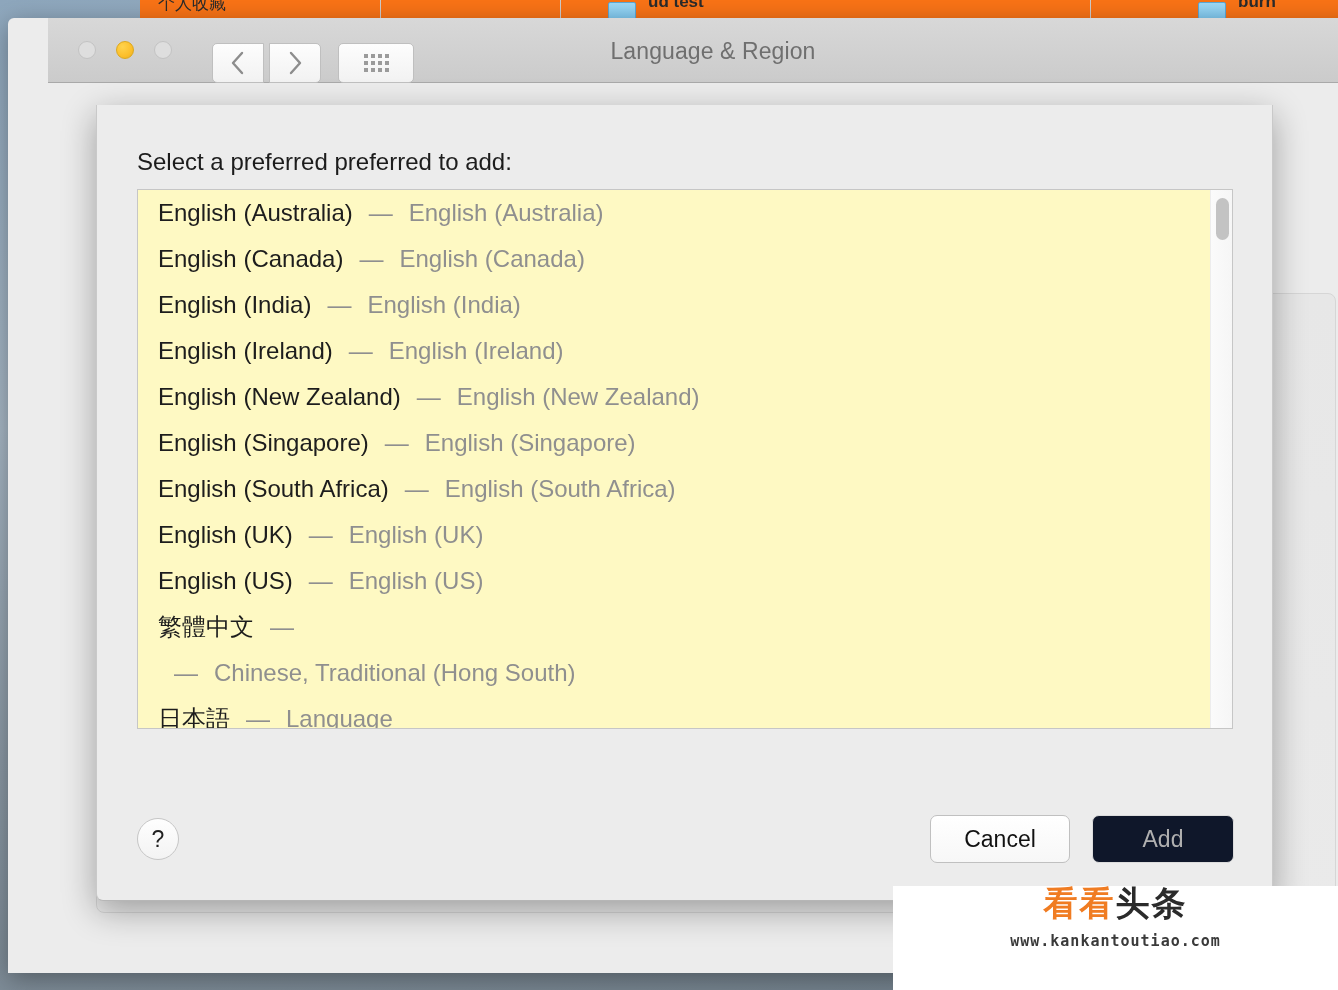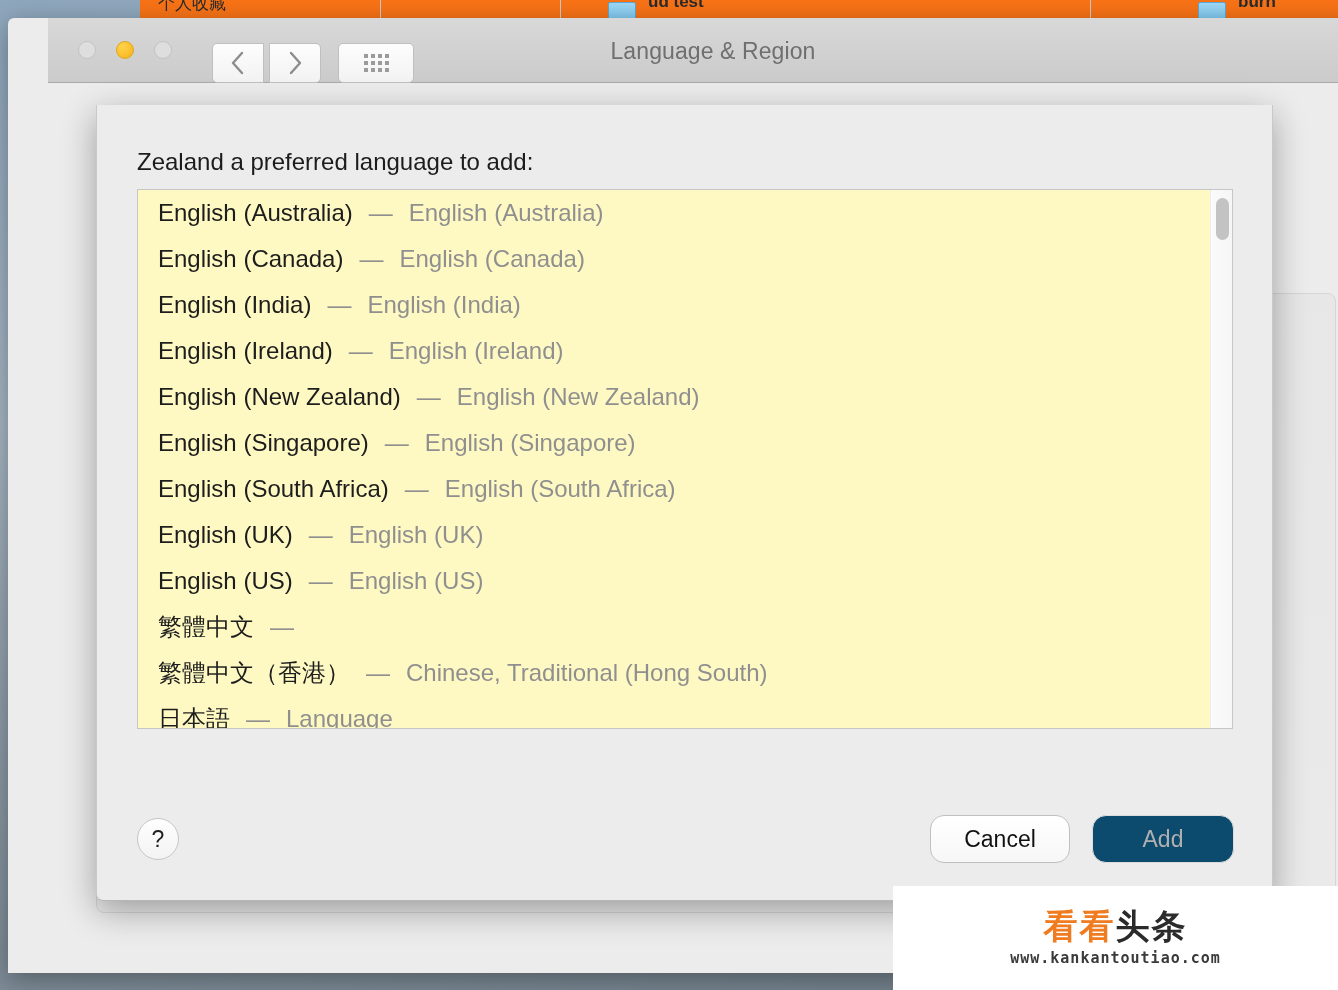--- a/index.html
+++ b/index.html
@@ -291,64 +291,63 @@
     align-items: center;
     justify-content: center;
     font-size: 23px;
     color: #1f1f1f;
   }
 
   .sheet-btn {
     position: absolute;
     top: 710px;
     height: 48px;
-    border-radius: 14px;
+    border-radius: 7px;
     box-sizing: border-box;
     display: flex;
     align-items: center;
     justify-content: center;
     font-size: 23px;
   }
   .btn-cancel {
     left: 833px;
     width: 140px;
     background: linear-gradient(180deg, #ffffff 0%, #f7f7f7 100%);
     border: 1px solid #c0c0c0;
     color: #111111;
   }
   .btn-add {
     left: 995px;
     width: 142px;
-    background: #0c4a6e;
+    background: #0f172a;
     border: 1px solid #dcdcdc;
     color: #b0b0b0;
   }
 
   
   .watermark {
     position: absolute;
     left: 893px; top: 886px;
     width: 445px; height: 104px;
     background: #ffffff;
     display: flex;
     flex-direction: column;
     align-items: center;
-    justify-content: center;
   }
   .wm-logo {
     font-size: 34px;
     font-weight: 700;
     letter-spacing: 2px;
     font-family: "DejaVu Sans", sans-serif;
     line-height: 1;
   }
   .wm-orange { color: #f07c22; }
   .wm-dark { color: #2b2b2b; }
   .wm-url {
-    margin-top: 6px;
+    margin-top: 12px;
     font-size: 15px;
     font-weight: 700;
     letter-spacing: 1px;
     color: #3a3a3a;
     font-family: "DejaVu Sans Mono", monospace;
   }
 </style>
 </head>
 <body>
 
@@ -414,21 +413,21 @@
       <div class="flag-icon">
         <div class="pole"></div>
         <div class="flag-cloth"></div>
         <div class="flag-globe"></div>
       </div>
       <div class="pane-box"></div>
 
     </div>
 
     <div class="sheet">
-      <div class="sheet-prompt">Zealand a preferred language to add:</div>
+      <div class="sheet-prompt">Select a preferred preferred to add:</div>
 
       <div class="listbox">
         <div class="list-rows" id="lang-rows">
             <div class="lang-row">
               <span class="lang-native">English (Australia)</span>
               <span class="lang-dash">—</span>
               <span class="lang-en">English (Australia)</span>
             </div>
             <div class="lang-row">
               <span class="lang-native">English (Canada)</span>
@@ -468,21 +467,20 @@
             <div class="lang-row">
               <span class="lang-native">English (US)</span>
               <span class="lang-dash">—</span>
               <span class="lang-en">English (US)</span>
             </div>
             <div class="lang-row">
               <span class="lang-native cjk">繁體中文</span>
               <span class="lang-dash">—</span>
             </div>
             <div class="lang-row">
-              <span class="lang-native cjk">繁體中文（香港）</span>
               <span class="lang-dash">—</span>
               <span class="lang-en">Chinese, Traditional (Hong South)</span>
             </div>
             <div class="lang-row">
               <span class="lang-native cjk">日本語</span>
               <span class="lang-dash">—</span>
               <span class="lang-en">Language</span>
             </div>
           </div>
         <div class="scrolltrack">

